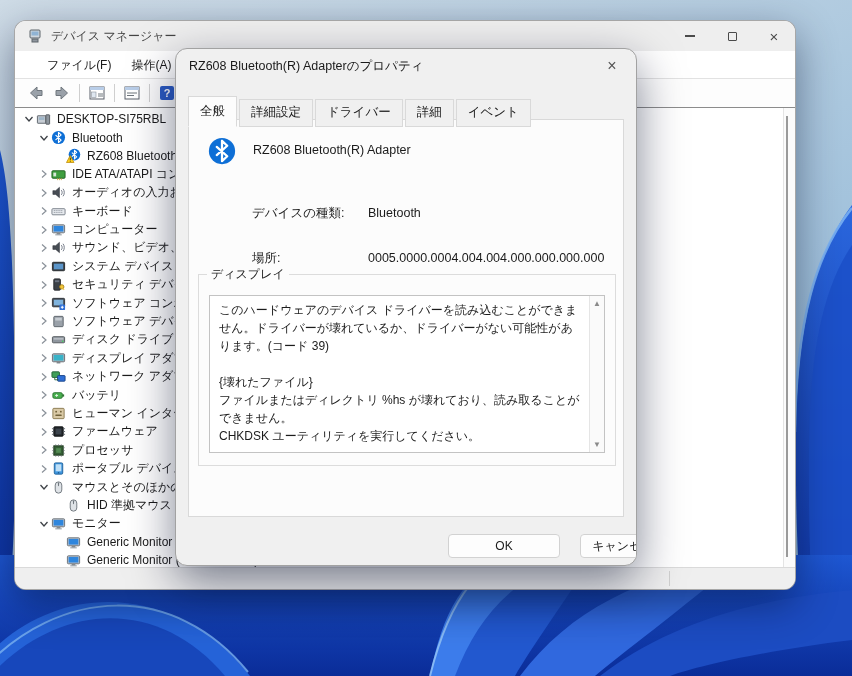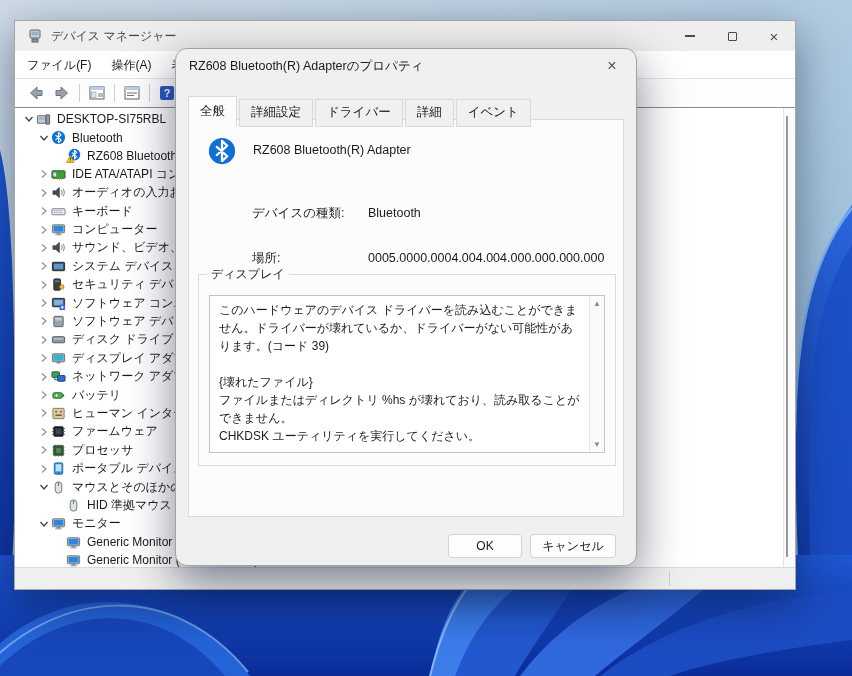--- a/index.html
+++ b/index.html
@@ -2,31 +2,31 @@
 <html><head>
 <meta charset="utf-8">
 <style>
   * { margin:0; padding:0; box-sizing:border-box; }
   html,body { width:852px; height:676px; overflow:hidden; font-family:"Liberation Sans", sans-serif; }
   .desktop { position:relative; width:852px; height:676px; overflow:hidden; }
   .wall { position:absolute; inset:0; width:852px; height:676px; }
 
   
   .dm-window { position:absolute; left:14px; top:20px; width:782px; height:570px;
-    background:#fff; border:1px solid rgba(60,60,60,.45); border-radius:0;
+    background:#fff; border:1px solid rgba(60,60,60,.45); border-radius:12px;
     box-shadow:0 14px 42px rgba(0,10,40,.45); display:flex; flex-direction:column; overflow:hidden; z-index:2; }
   .titlebar { height:30px; background:#eeeeee; display:flex; align-items:center; padding-left:12px; flex:0 0 auto; }
   .app-icon svg { width:16px; height:16px; display:block; }
   .titlebar .title { font-size:12px; color:#444; margin-left:8px; flex:1; }
   .win-controls { display:flex; height:30px; }
   .win-ctrl { width:42px; height:30px; display:flex; align-items:center; justify-content:center; color:#4a4a4a; font-size:15px; }
   .gl-min { width:10px; height:1.3px; background:#4a4a4a; display:block; }
   .gl-max { width:9px; height:9px; border:1.2px solid #4a4a4a; display:block; border-radius:1px; }
 
-  .menubar { height:28px; background:#fff; border-bottom:1px solid #e2e2e2; display:flex; align-items:center; padding-left:2px; flex:0 0 auto; }
+  .menubar { height:28px; background:#fff; border-bottom:1px solid #e2e2e2; display:flex; align-items:center; padding-left:22px; flex:0 0 auto; }
   .menu-item { font-size:12px; color:#1b1b1b; padding:0 10px; line-height:28px; }
 
   .toolbar { height:28px; background:#fdfdfd; display:flex; align-items:center; padding-left:8px; flex:0 0 auto; }
   .tb-btn { width:26px; height:24px; display:flex; align-items:center; justify-content:center; }
   .tb-btn svg { width:18px; height:18px; display:block; }
   .tb-sep { width:1px; height:18px; background:#cfcfcf; margin:0 4px; }
 
   .content { flex:1 1 auto; position:relative; background:#fff; border-top:1px solid #8c8c8c; overflow:hidden;text-align:center; }
   .tree { position:absolute; left:0; top:2px; right:12px; bottom:0; overflow:hidden; }
   .tree-row { display:flex; align-items:center; height:18.4px; font-size:12px; color:#1b1b1b; white-space:nowrap; }
@@ -67,21 +67,21 @@
   .status-group { position:absolute; left:9px; top:146px; width:418px; height:200px; border:1px solid #dcdcdc; }
   .status-group legend { font-size:12px; color:#1b1b1b; margin-left:8px; padding:0 4px; }
   .status-box { position:absolute; left:10px; top:12px; right:10px; bottom:12px; background:#fff; border:1px solid #c3c3c3; display:flex; }
   .status-text { flex:1; padding:5px 9px; font-size:12px; line-height:1.5; color:#1c1c1c; white-space:pre-wrap; overflow:hidden; }
   .status-scroll { width:15px; background:#fafafa; border-left:1px solid #e5e5e5; display:flex; flex-direction:column;
     justify-content:space-between; align-items:center; padding:3px 0; color:#8a8a8a; font-size:8px; }
 
   .dlg-buttons { position:absolute; left:272px; top:485px; display:flex; }
   .dlg-btn { height:24px; background:#fdfdfd; border:1px solid #d2d2d2; border-radius:4px;
     font-size:12px; color:#1b1b1b; font-family:"Liberation Sans", sans-serif; }
-  .dlg-btn.ok { width:74px; margin-right:8px; }
+  .dlg-btn.ok { width:112px; margin-right:20px; }
   .dlg-btn.cancel { width:86px; }
 </style>
 </head>
 <body>
 
 <div class="desktop">
 
   <svg class="wall" viewBox="0 0 852 676" preserveAspectRatio="none">
     <defs>
       <linearGradient id="sky" x1="0" y1="0" x2="0.6" y2="1">

